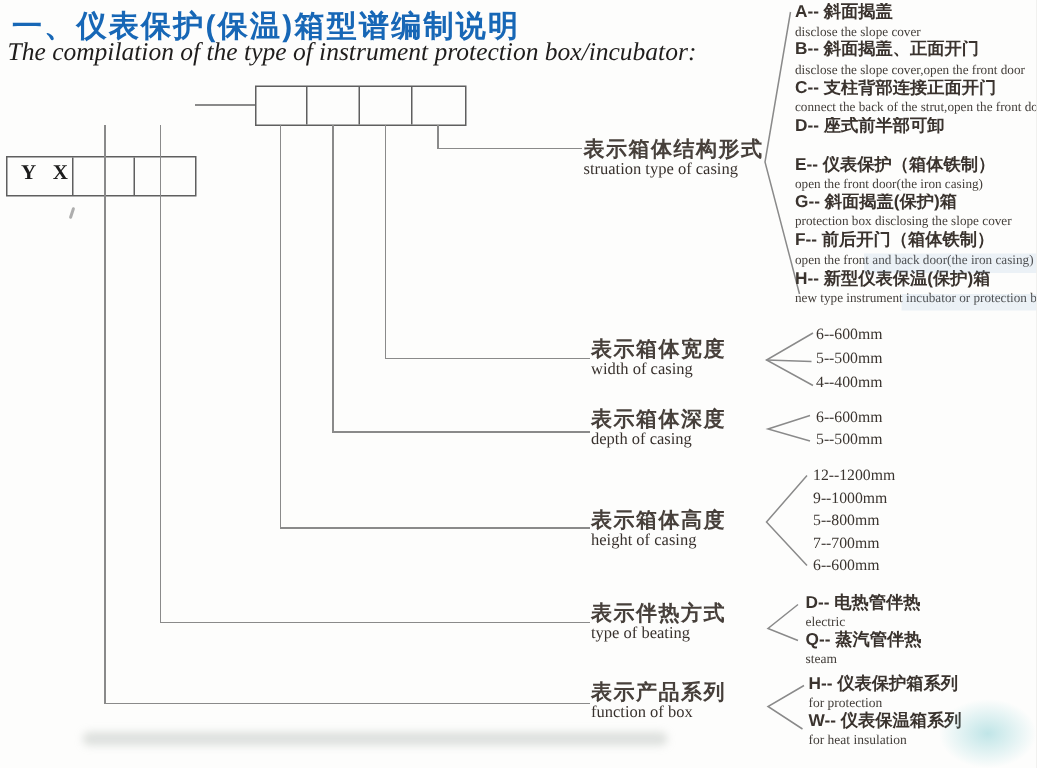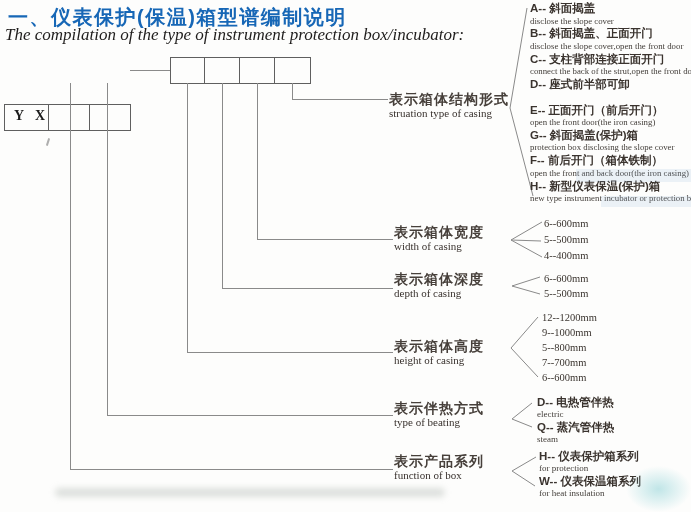--- a/index.html
+++ b/index.html
@@ -146,21 +146,21 @@
       <div class="en">disclose the slope cover,open the front door</div>
     </div>
     <div class="s-item">
       <div class="cn">C-- 支柱背部连接正面开门</div>
       <div class="en">connect the back of the strut,open the front door</div>
     </div>
     <div class="s-item">
       <div class="cn">D-- 座式前半部可卸</div>
     </div>
     <div class="s-item">
-      <div class="cn">E-- 正面开门（前后开门）</div>
+      <div class="cn">E-- 仪表保护（箱体铁制）</div>
       <div class="en">open the front door(the iron casing)</div>
     </div>
     <div class="s-item">
       <div class="cn">G-- 斜面揭盖(保护)箱</div>
       <div class="en">protection box disclosing the slope cover</div>
     </div>
     <div class="s-item">
       <div class="cn">F-- 前后开门（箱体铁制）</div>
       <div class="en">open the front and back door(the iron casing)</div>
     </div>

